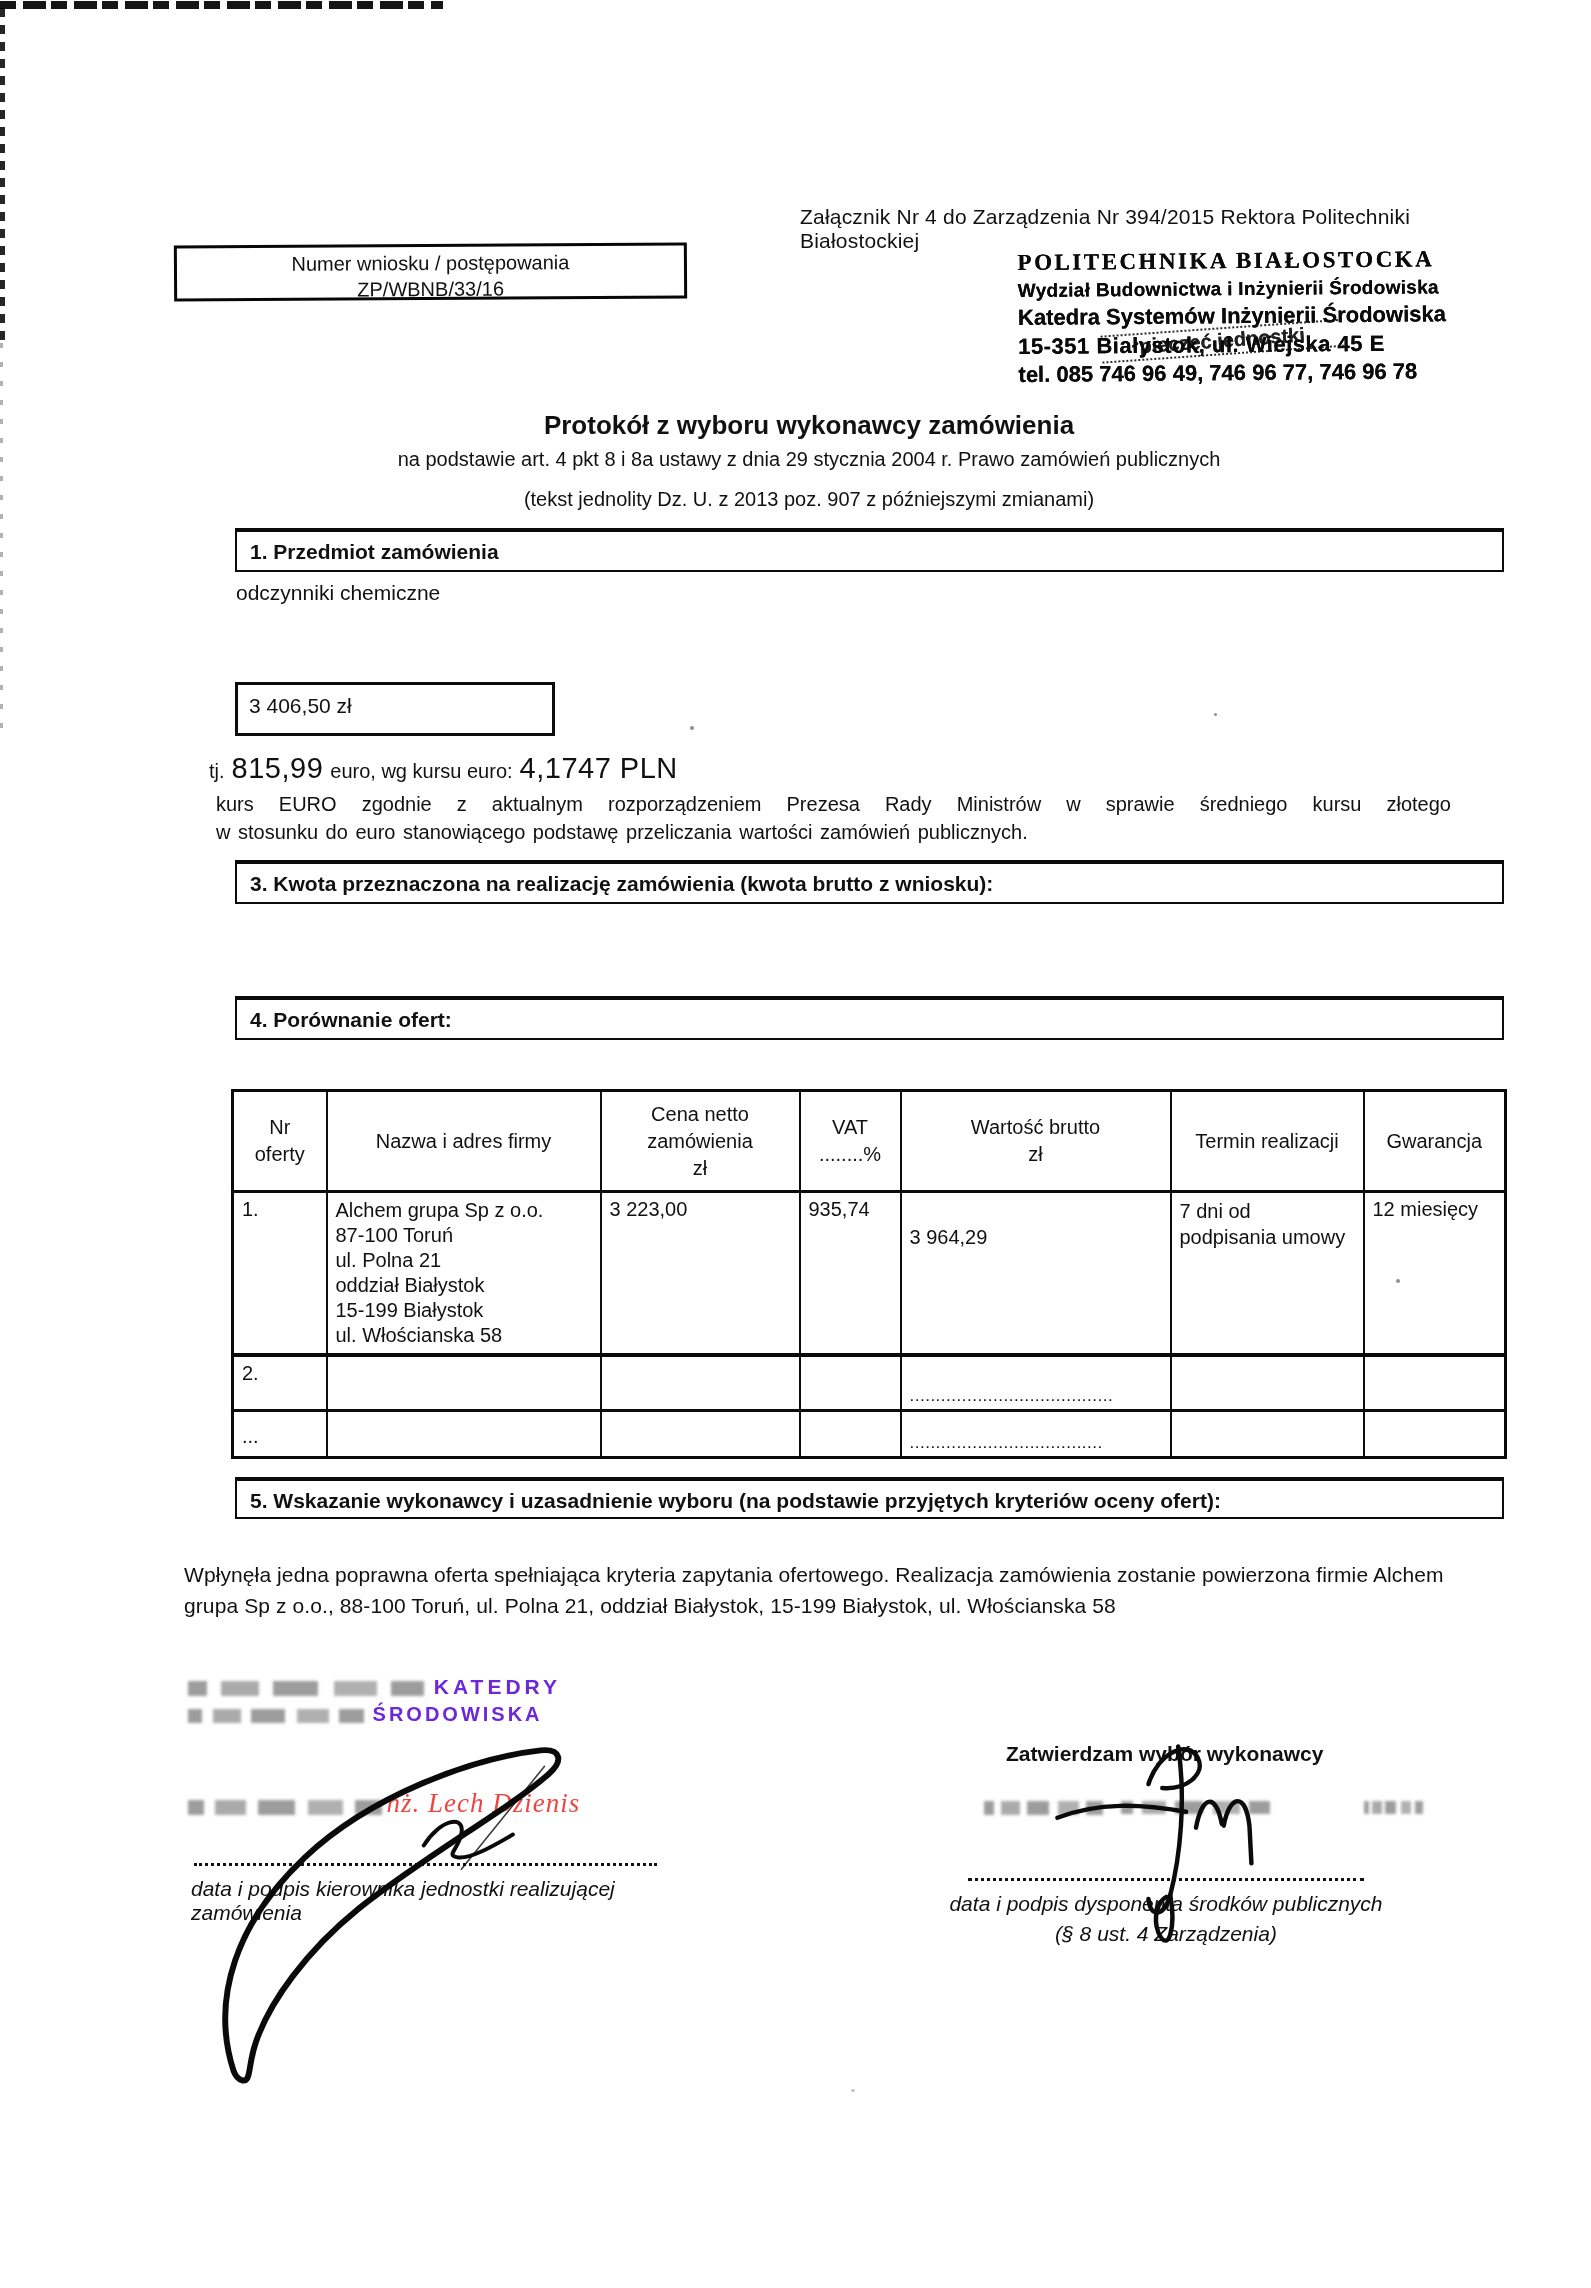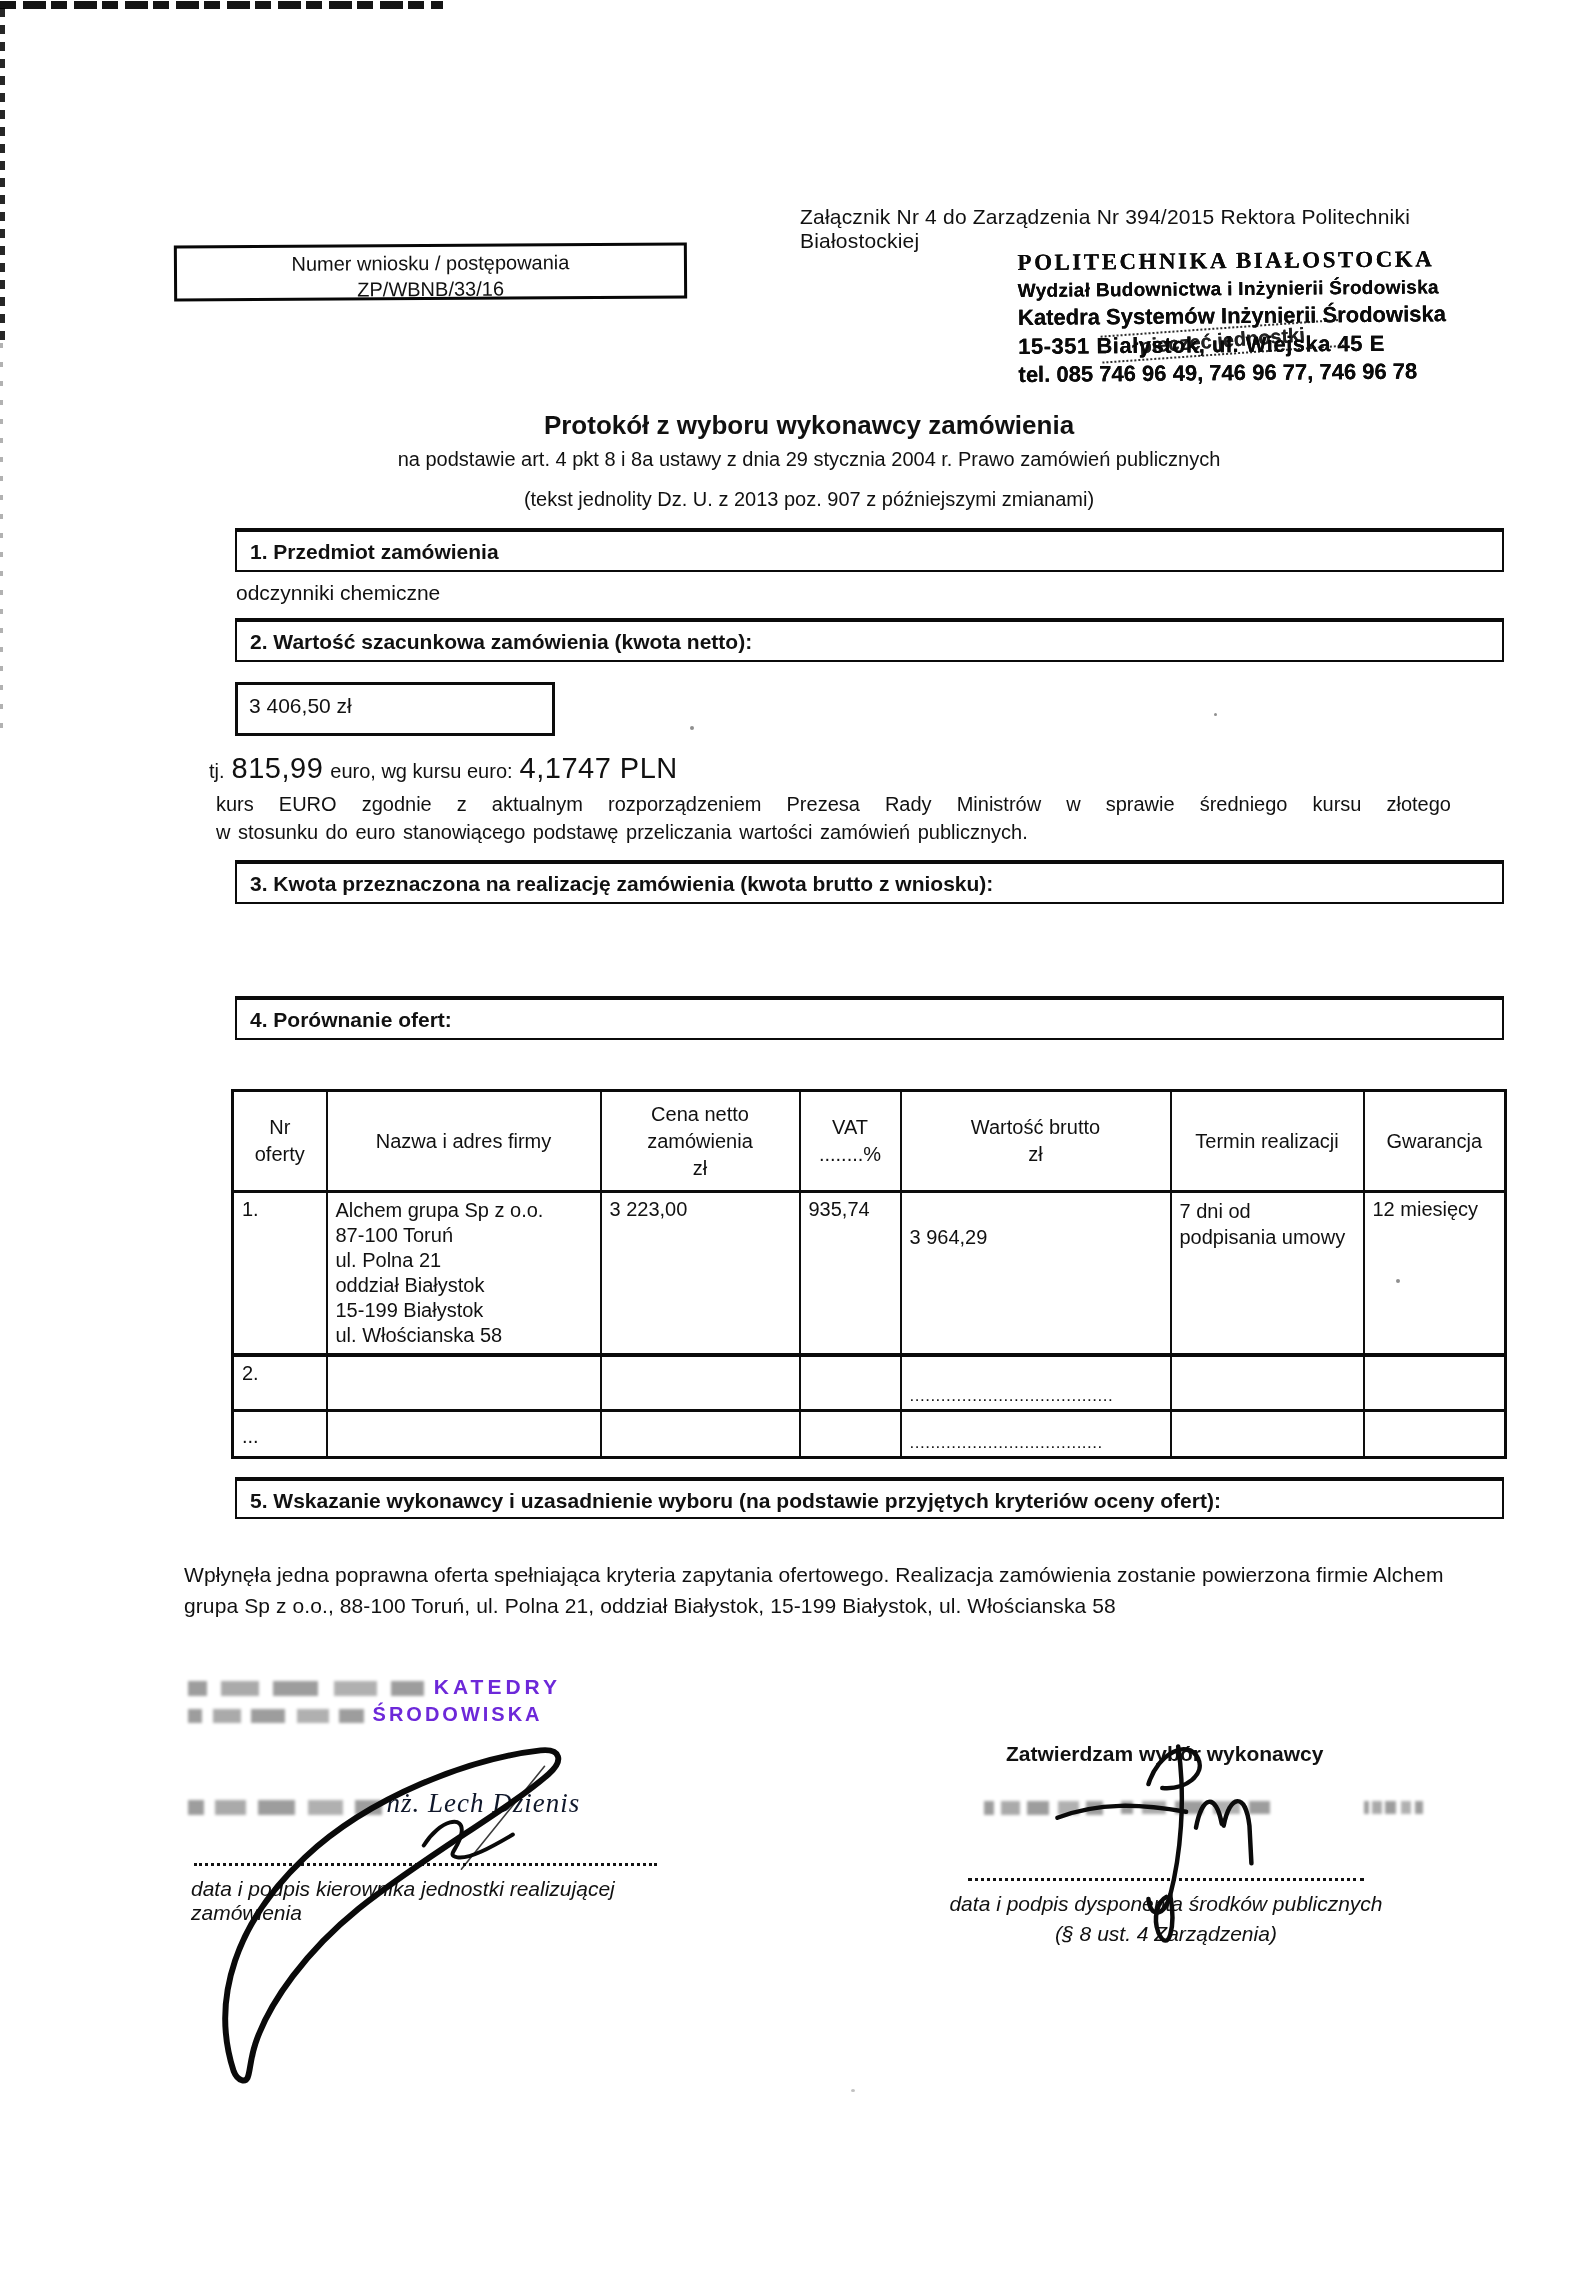--- a/index.html
+++ b/index.html
@@ -144,21 +144,21 @@
 
   
   .noise { display:inline-block; filter:blur(1.6px); opacity:.38; vertical-align:middle;
            background:linear-gradient(90deg,#000 0 8%, transparent 8% 14%, #222 14% 30%, transparent 30% 36%, #000 36% 55%, transparent 55% 62%, #333 62% 80%, transparent 80% 86%, #000 86% 100%); }
   .katedry-stamp { position:absolute; left:188px; top:1675px; width:465px; color:#6d28d9; }
   .katedry-stamp .row1 { font-weight:bold; font-size:21px; letter-spacing:4px; }
   .katedry-stamp .row2 { font-weight:bold; font-size:20px; letter-spacing:3px; margin-top:4px; }
   .name-row { position:absolute; left:188px; top:1788px; width:465px; }
   .name-row .name {
     font-family:"Liberation Serif", serif; font-style:italic;
-    font-size:27px; letter-spacing:1px; color:#0f172a;
+    font-size:27px; letter-spacing:1px; color:#ef4444;
   }
   .sig-line-left  { position:absolute; left:194px; top:1850px; width:463px; border-bottom:3px dotted #131313; height:16px; }
   .caption-left   { position:absolute; left:191px; top:1877px; width:475px; font-style:italic; font-size:21px; }
 
   .approval       { position:absolute; left:1006px; top:1742px; width:337px; font-weight:bold; font-size:21px; }
   .right-noise    { position:absolute; left:984px; top:1798px; }
   .sig-line-right { position:absolute; left:968px; top:1865px; width:396px; border-bottom:3px dotted #131313; height:16px; }
   .caption-right  { position:absolute; left:948px; top:1889px; width:436px; text-align:center; font-style:italic; font-size:21px; line-height:30px; }
 
   svg.sig { position:absolute; overflow:visible; }
@@ -193,21 +193,20 @@
     <div class="stamp-overlay">pieczęć jednostki</div>
   </div>
 
   <div class="doc-title">Protokół z wyboru wykonawcy zamówienia</div>
   <div class="doc-legal1">na podstawie art. 4 pkt 8 i 8a ustawy z dnia 29 stycznia 2004 r. Prawo zamówień publicznych</div>
   <div class="doc-legal2">(tekst jednolity Dz. U. z 2013 poz. 907 z późniejszymi zmianami)</div>
 
   <div class="sec-box sec1">1. Przedmiot zamówienia</div>
   <div class="sec1-value">odczynniki chemiczne</div>
 
-  <div class="sec-box sec2">2. Wartość szacunkowa zamówienia (kwota netto):</div>
   <div class="amount-box amount2">
     <span>3 406,50 zł</span>
   </div>
   <div class="euro-line">
     <span class="small">tj.</span>
     <span class="big">815,99</span>
     <span class="small">euro, wg kursu euro:</span>
     <span class="big">4,1747 PLN</span>
   </div>
   <div class="euro-note1">kurs EURO zgodnie z aktualnym rozporządzeniem Prezesa Rady Ministrów w sprawie średniego kursu złotego</div>

